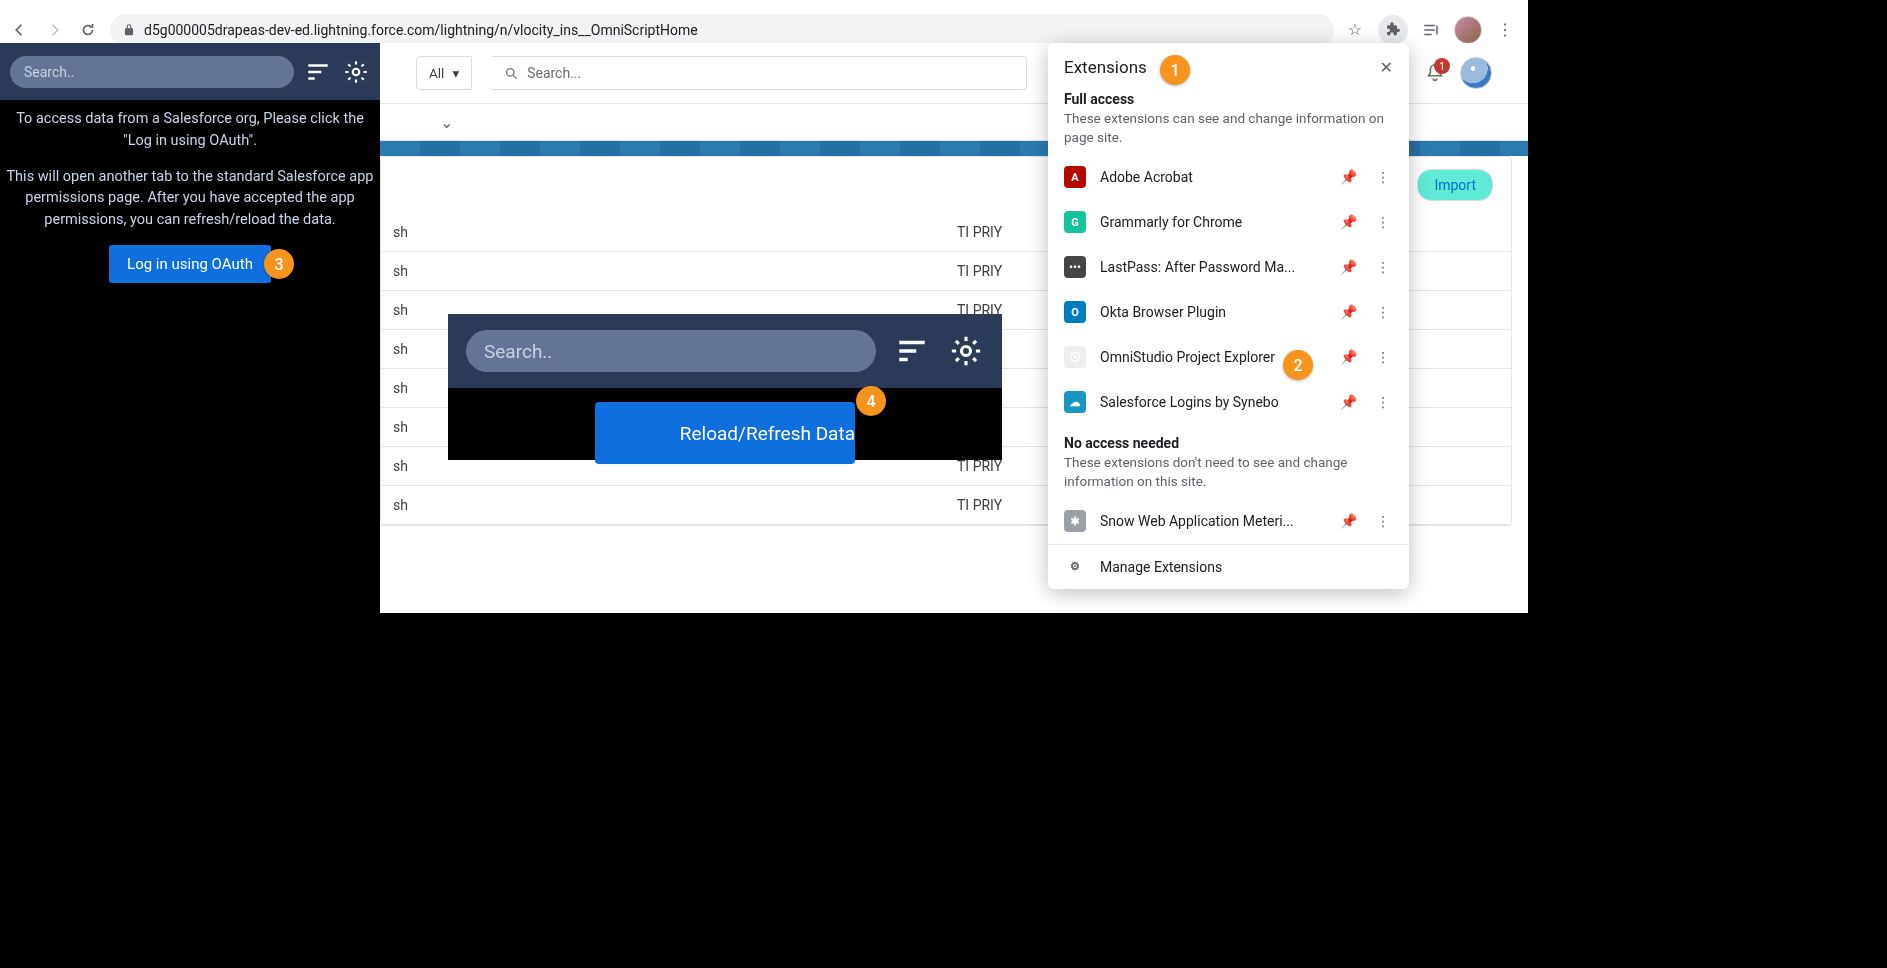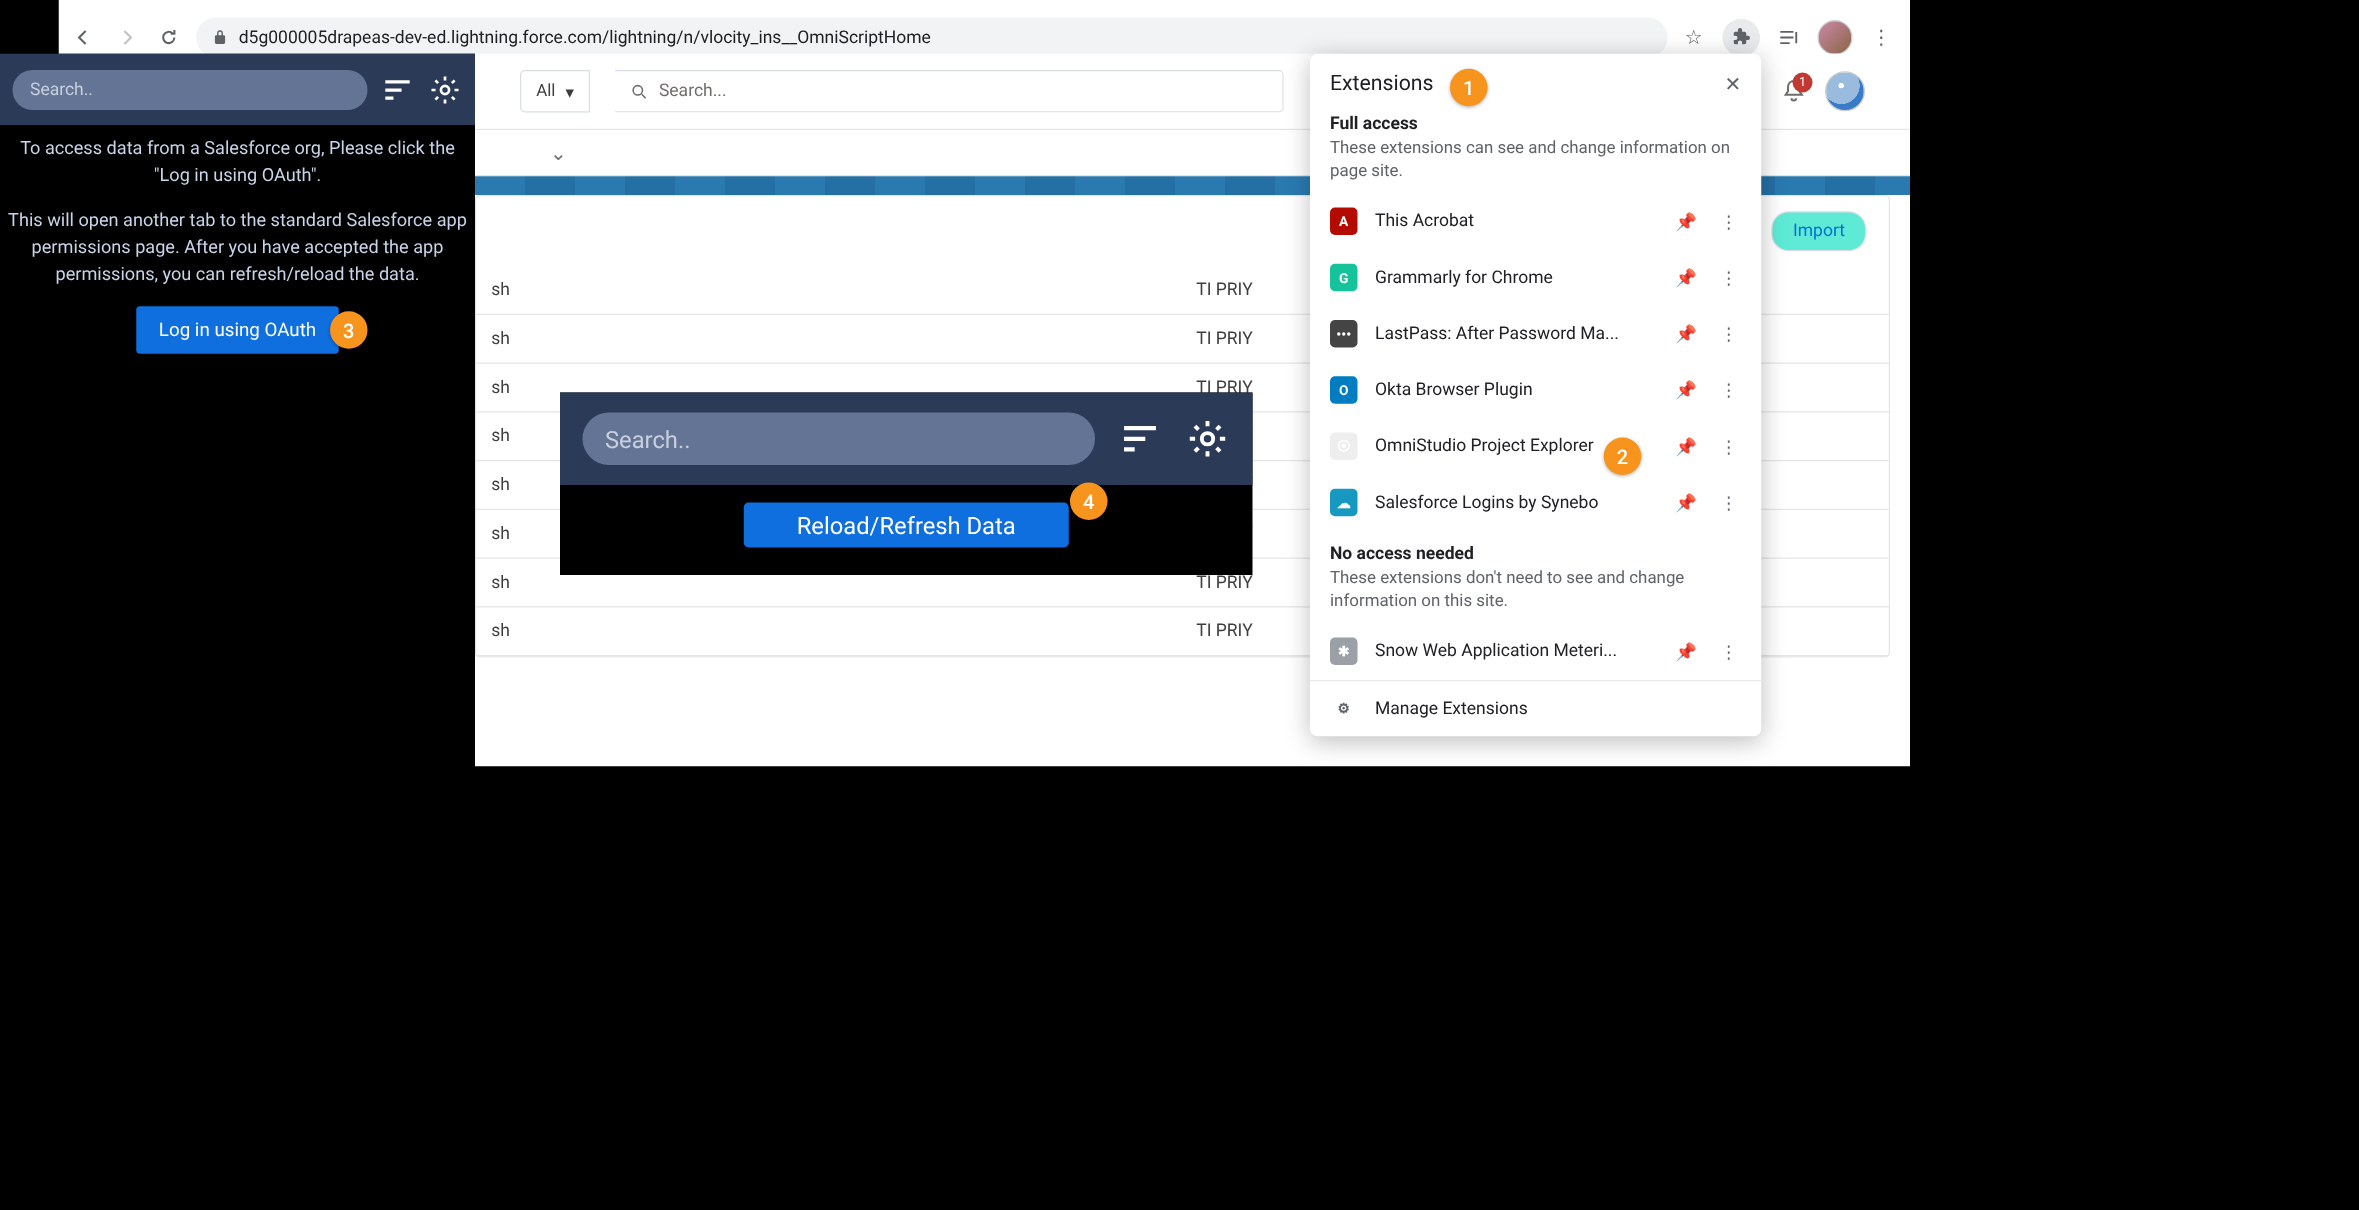--- a/index.html
+++ b/index.html
@@ -1,19 +1,19 @@
 <!DOCTYPE html>
 <html><head>
 <meta charset="utf-8">
 <style>
 * { margin: 0; padding: 0; box-sizing: border-box; font-family: -apple-system, BlinkMacSystemFont, "Segoe UI", Roboto, Arial, sans-serif; }
 body { width: 1528px; height: 784px; background: #000; position: relative; overflow: hidden; }
 
 
-.browser-bar { height: 60px; background: #fff; display: flex; align-items: center; padding: 0 8px; gap: 10px; border-bottom: 1px solid #ddd; margin-left: 47px; }
+.browser-bar { height: 60px; background: #fff; display: flex; align-items: center; padding: 0 8px; gap: 10px; border-bottom: 1px solid #ddd; }
 .nav-btn { width: 24px; height: 24px; display: flex; align-items: center; justify-content: center; color: #5f6368; cursor: pointer; }
 .url-bar { flex: 1; height: 32px; background: #f1f3f4; border-radius: 16px; display: flex; align-items: center; padding: 0 12px; gap: 8px; color: #202124; font-size: 14px; }
 .lock-icon { width: 14px; height: 14px; }
 .chrome-right { display: flex; align-items: center; gap: 12px; padding-right: 4px; }
 .chrome-icon { width: 22px; height: 22px; display:flex; align-items:center; justify-content:center; color:#5f6368; }
 .ext-btn { width: 30px; height: 30px; background: #e8eaed; border-radius: 50%; display:flex; align-items:center; justify-content:center; }
 .avatar-top { width: 28px; height: 28px; border-radius: 50%; background: linear-gradient(135deg,#c8a,#864); border:1px solid #ccc; }
 
 
 .sidebar { position: absolute; top: 43px; left: 0; width: 380px; height: 570px; background: #000; color:#fff; }
@@ -51,21 +51,21 @@
 .col5 { flex:1; text-align:right; padding-right:18px; }
 
 .tbl-row { height:39px; border-bottom:1px solid #e5e5e5; display:flex; align-items:center; font-size:14px; color:#3e3e3c; }
 .tbl-row .col1 { padding-left:12px; }
 
 
 .overlay-panel { position:absolute; top:314px; left:448px; width:554px; height:146px; background:#000; }
 .op-head { height:74px; background:#2b3a57; display:flex; align-items:center; padding:0 18px; gap:18px; }
 .op-search { flex:1; height:42px; background:#647494; border-radius:21px; padding:0 18px; color:#c8d0e0; font-size:19px; display:flex; align-items:center; }
 .op-icon { width:36px; height:36px; color:#fff; display:flex; align-items:center; justify-content:center; }
-.reload-btn { position:relative; margin: 14px auto 0; width:260px; height:36px; background:#0f6fde; color:#fff; border-radius:4px; display:flex; align-items:center; justify-content:center; font-size:19px; }
+.reload-btn { position:relative; margin: 14px auto 0; width:260px; height:62px; background:#0f6fde; color:#fff; border-radius:4px; display:flex; align-items:center; justify-content:flex-end; font-size:19px; }
 
 
 .ext-pop { position:absolute; top:43px; left:1048px; width:361px; background:#fff; border-radius:6px; box-shadow:0 4px 20px rgba(0,0,0,0.25); padding: 14px 0 0; z-index:50; }
 .ext-head { display:flex; align-items:center; padding: 0 16px 10px; }
 .ext-title { font-size:17px; color:#202124; }
 .ext-close { margin-left:auto; color:#5f6368; cursor:pointer; }
 .ext-section-title { font-size:14px; font-weight:700; color:#202124; padding: 4px 16px 2px; }
 .ext-section-desc { font-size:13.5px; color:#5f6368; padding: 0 16px 8px; line-height:1.4; }
 .ext-item { height:45px; display:flex; align-items:center; padding:0 16px; gap:14px; font-size:14px; color:#202124; }
 .ei-icon { width:22px; height:22px; border-radius:4px; flex-shrink:0; display:flex; align-items:center; justify-content:center; font-size:11px; color:#fff; font-weight:bold; }
@@ -268,21 +268,21 @@
 <div class="ext-pop">
   <div class="ext-head">
     <span class="ext-title">Extensions</span>
     <span class="ext-close">✕</span>
   </div>
   <div class="ext-section-title">Full access</div>
   <div class="ext-section-desc">These extensions can see and change information on page site.</div>
   <div id="ext-full">
       <div class="ext-item">
         <div class="ei-icon" style="background:#b30b00">A</div>
-    <div class="ei-name">This Acrobat</div>
+    <div class="ei-name">Adobe Acrobat</div>
     <div class="ei-pin">📌</div>
     <div class="ei-more">⋮</div>
       </div>
       <div class="ext-item">
         <div class="ei-icon" style="background:#15c39a">G</div>
     <div class="ei-name">Grammarly for Chrome</div>
     <div class="ei-pin">📌</div>
     <div class="ei-more">⋮</div>
       </div>
       <div class="ext-item">

